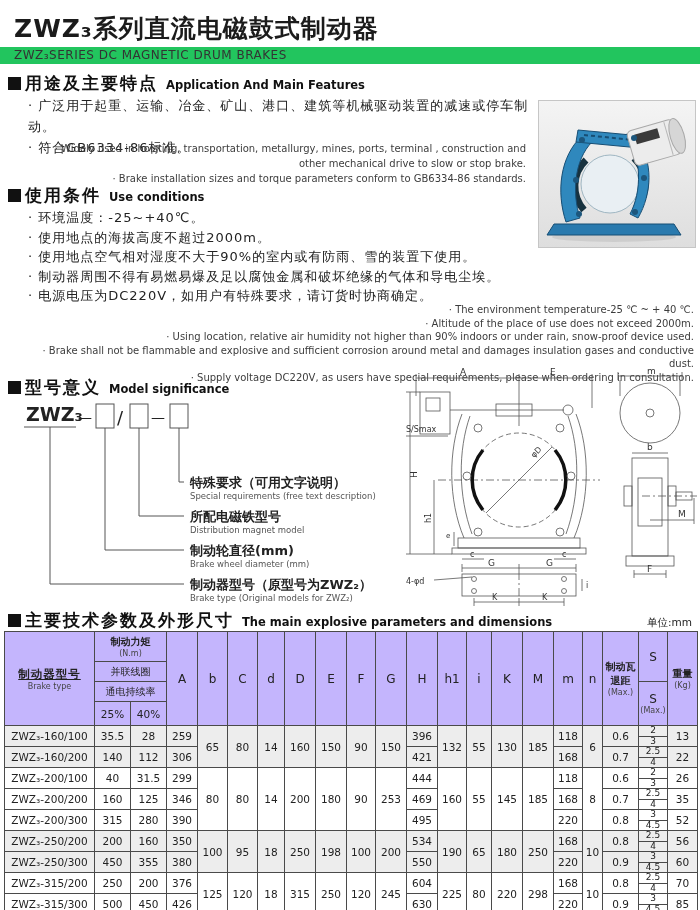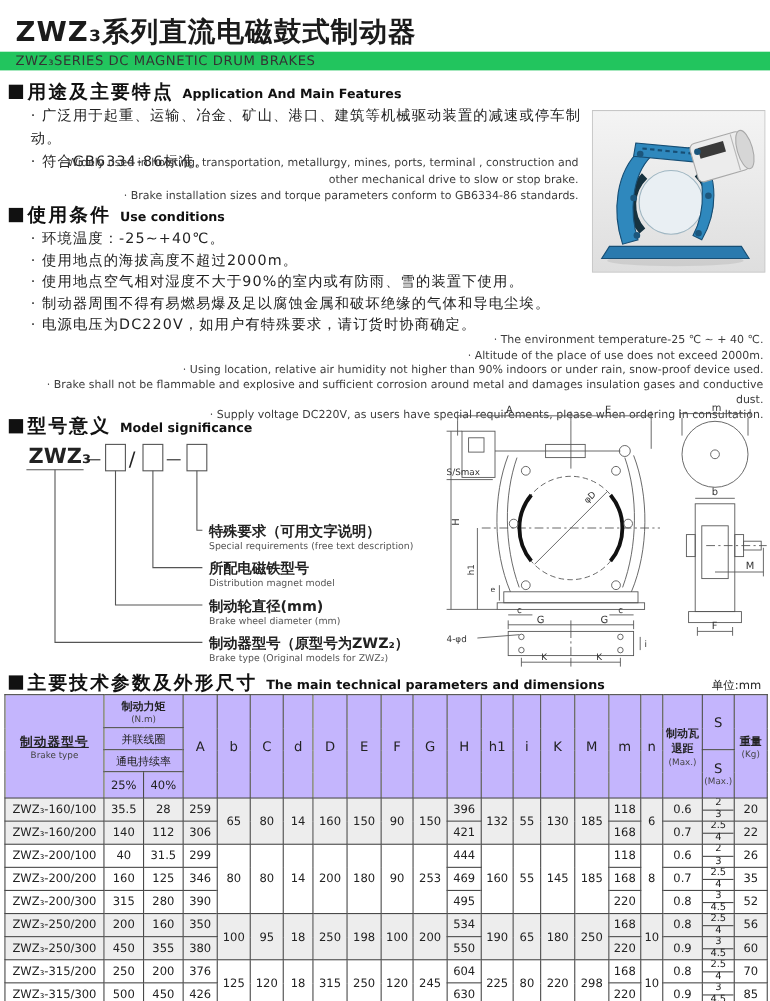--- a/index.html
+++ b/index.html
@@ -259,21 +259,21 @@
     <text x="138" y="232" font-size="8">K</text>
     <text x="182" y="220" font-size="8">i</text>
     <text x="243" y="6">m</text>
     <text x="243" y="82">b</text>
     <text x="274" y="149">M</text>
     <text x="243" y="204">F</text>
   </g>
 </svg>
 
 <div class="abs sec-head" style="top:609px">
-  <span class="sq"></span><span class="sec-cn">主要技术参数及外形尺寸</span><span class="sec-en">The main technical parameters and dimensions</span>
+  <span class="sq"></span><span class="sec-cn">主要技术参数及外形尺寸</span><span class="sec-en">The main explosive parameters and dimensions</span>
 </div>
 <div class="abs unit">单位:mm</div>
 
 <table class="params">
   <colgroup>
     <col style="width:90px">
       <col style="width:36px">
       <col style="width:36px">
     <col style="width:31px">
       <col style="width:30px">
@@ -364,21 +364,21 @@
       <td rowspan="2">185</td>
       <td>118</td>
       <td rowspan="2">6</td>
       <td>0.6</td>
       <td class="s-cell">
           <div class="s-wrap">
             <div class="s-top">2</div>
             <div class="s-bot">3</div>
           </div>
         </td>
-      <td>20</td>
+      <td>13</td>
     </tr>
     <tr class="dr shade">
       <td class="model">ZWZ₃-160/200</td>
       <td>140</td>
       <td>112</td>
       <td>306</td>
       <td>421</td>
       <td>168</td>
       <td>0.7</td>
       <td class="s-cell">

